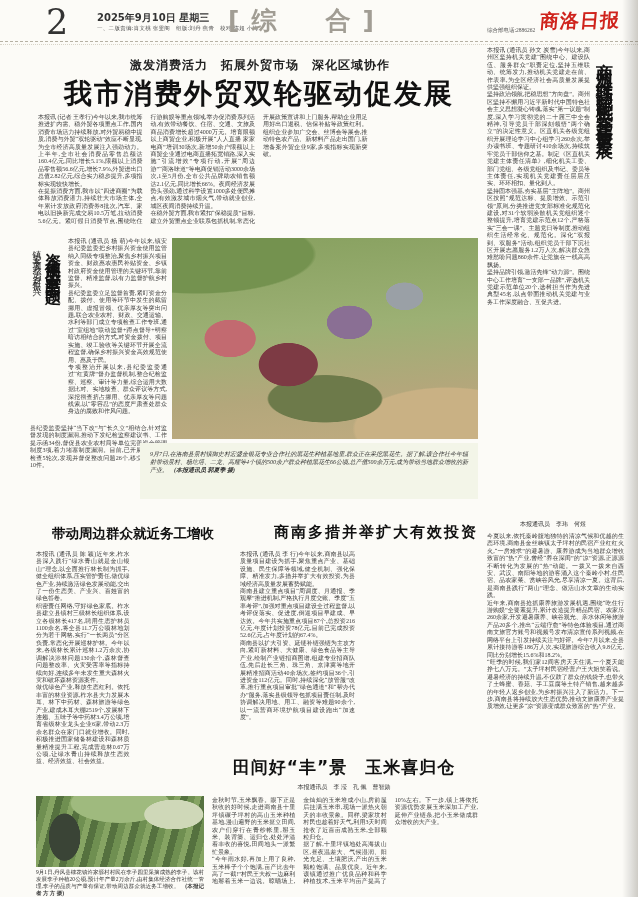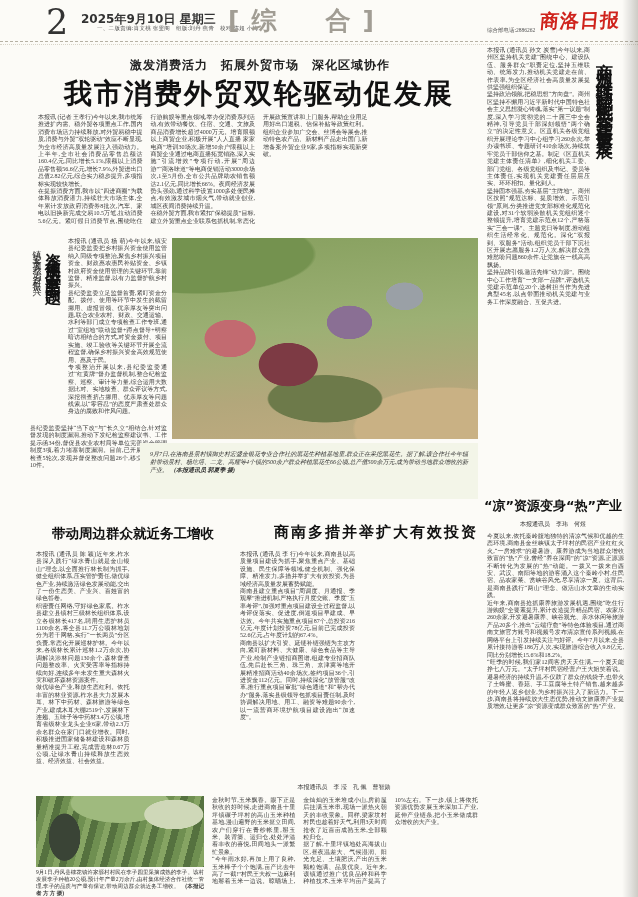--- a/index.html
+++ b/index.html
@@ -10,21 +10,21 @@
   }
   .page::after{ 
     content:"";position:absolute;top:0;right:0;width:16px;height:100%;
     background:linear-gradient(90deg,rgba(0,0,0,0) 0%,rgba(0,0,0,0.10) 55%,rgba(120,115,105,0.35) 100%);
     pointer-events:none;
   }
   .hdr-rule{position:absolute;left:0;top:41px;width:638px;border-top:1px dashed #b6b1a4;}
   .hdr-rule2{position:absolute;left:0;top:44px;width:638px;border-top:1px dotted #d8d4c8;}
 
   .pagenum{position:absolute;left:46px;top:2px;font-size:35px;font-weight:400;font-family:"DejaVu Serif",serif;color:#333;}
-  .date{position:absolute;left:81px;top:11px;font-size:12px;font-weight:700;font-family:"DejaVu Sans",sans-serif;color:#333;}
+  .date{position:absolute;left:97px;top:11px;font-size:10px;font-weight:700;font-family:"DejaVu Sans",sans-serif;color:#333;}
   .editors{position:absolute;left:97px;top:25px;font-size:5.5px;color:#555;letter-spacing:.3px;}
   .section{position:absolute;left:228px;top:4px;width:190px;text-align:left;font-size:25px;font-weight:700;
     color:#a19d94;letter-spacing:12px;font-family:"DejaVu Sans",sans-serif;}
   .phone{position:absolute;left:487px;top:27px;font-size:5.5px;color:#555;}
   .masthead{position:absolute;left:540px;top:8px;font-size:19px;font-weight:700;color:#cf231c;
     font-family:"DejaVu Serif",serif;transform:skewX(-6deg) rotate(-1deg);letter-spacing:1px;}
 
   .kicker{position:absolute;left:60px;top:57px;width:400px;text-align:center;
     font-size:12px;font-weight:700;font-family:"DejaVu Sans",sans-serif;letter-spacing:1px;color:#222;}
   .main-title{position:absolute;left:38px;top:75px;width:442px;text-align:center;
@@ -146,26 +146,26 @@
   <div class="lz-title">带动周边群众就近务工增收</div>
   <div class="lz-body bodytext">本报讯 (通讯员 陈 颖)近年来,柞水县深入践行“绿水青山就是金山银山”理念,以全面推行林长制为抓手,健全组织体系,压实管护责任,做优绿色产业,持续激活绿色发展动能,交出了一份生态美、产业兴、百姓富的绿色答卷。
 织密责任网络,守好绿色家底。柞水县建立县镇村三级林长组织体系,设立各级林长417名,聘用生态护林员1100余名,将全县11.7万公顷林地划分为若干网格,实行“一长两员”分区负责,常态化开展巡林护林。今年以来,各级林长累计巡林1.2万余次,协调解决涉林问题130余个,森林督查问题整改率、火灾受害率等指标持续向好,连续多年未发生重大森林火灾和破坏森林资源案件。
 做优绿色产业,释放生态红利。依托丰富的林业资源,柞水县大力发展木耳、林下中药材、森林旅游等绿色产业,建成木耳大棚2519个,发展林下连翘、五味子等中药材3.4万公顷,培育省级林业龙头企业6家,带动2.3万余名群众在家门口就业增收。同时,积极推进国家储备林建设和森林质量精准提升工程,完成营造林0.67万公顷,让绿水青山持续释放生态效益、经济效益、社会效益。</div>
 
   <div class="sn-title">商南多措并举扩大有效投资</div>
   <div class="sn-body bodytext">本报讯 (通讯员 李 行)今年以来,商南县以高质量项目建设为抓手,聚焦重点产业、基础设施、民生保障等领域,健全机制、强化保障、精准发力,多措并举扩大有效投资,为县域经济高质量发展蓄势赋能。
 商南县建立重点项目“周调度、月通报、季观摩”推进机制,严格执行月度交账、季度“五率考评”,加强对重点项目建设全过程监督,以考评促落实、促进度,倒逼项目早建成、早达效。今年共实施重点项目87个,总投资216亿元,年度计划投资78亿元,目前已完成投资52.6亿元,占年度计划的67.4%。
 商南县以扩大引资、延链补链强链为主攻方向,紧盯新材料、大健康、绿色食品等主导产业,绘制产业链招商图谱,组建专业招商队伍,先后赴长三角、珠三角、京津冀等地开展精准招商活动40余场次,签约项目36个,引进资金112亿元。同时,持续深化“放管服”改革,推行重点项目审批“绿色通道”和“帮办代办”服务,落实县级领导包抓项目责任制,及时协调解决用地、用工、融资等难题90余个,以一流营商环境护航项目建设跑出“加速度”。</div>
 
-  <div class="lg-title">“凉”资源变身“热”产业</div>
   <div class="lg-byline">本报通讯员　李玮　何煜</div>
   <div class="lg-body bodytext">今夏以来,依托秦岭腹地独特的清凉气候和优越的生态环境,商南县金丝峡镇太子坪村的民宿产业红红火火,“一房难求”的避暑游、康养游成为当地群众增收致富的“热”产业,曾经“养在深闺”的“凉”资源,正源源不断转化为发展的“热”动能。一拨又一拨来自西安、武汉、南阳等地的游客涌入这个秦岭小村,住民宿、品农家菜、赏峡谷风光,尽享清凉一夏。这背后,是商南县践行“两山”理念、做活山水文章的生动实践。
 近年来,商南县抢抓康养旅游发展机遇,围绕“吃住行游购娱”全要素提升,累计改造提升精品民宿、农家乐260余家,开发避暑康养、峡谷观光、亲水休闲等旅游产品20多个,推出“云端疗愈”等特色体验项目,通过商南文旅官方账号和视频号发布清凉宣传系列视频,在网络平台上引发持续关注与好评。今年7月以来,全县累计接待游客186万人次,实现旅游综合收入9.8亿元,同比分别增长15.6%和18.2%。
 “旺季的时候,我们家12间客房天天住满,一个夏天能挣七八万元。”太子坪村民宿经营户王大姐笑着说。避暑经济的持续升温,不仅鼓了群众的钱袋子,也带火了土蜂蜜、香菇、手工豆腐等土特产销售,越来越多的年轻人返乡创业,为乡村振兴注入了新活力。下一步,商南县将持续放大生态优势,推动文旅康养产业提质增效,让更多“凉”资源变成群众致富的“热”产业。</div>
 
+  <div class="tj-title">田间好“丰”景　玉米喜归仓</div>
   <div class="tj-byline">本报通讯员　李 滢　孔 佩　曹智勋</div>
   <div class="tj-body bodytext">金秋时节,玉米飘香。眼下正是秋收的好时候,走进商南县十里坪镇碾子坪村的高山玉米种植基地,漫山遍野的玉米挺立田间,农户们穿行在青纱帐里,掰玉米、装背篓、运归仓,处处洋溢着丰收的喜悦,田间地头一派繁忙景象。
 “今年雨水好,再加上用了良种,玉米棒子个个饱满,亩产比去年高了一截!”村民王大叔一边麻利地掰着玉米一边说。晾晒场上,金灿灿的玉米堆成小山,房前屋后挂满玉米串,现场一派热火朝天的丰收景象。同样,梁家坟村村民也趁着好天气,利用3天时间抢收了近百亩成熟玉米,全部颗粒归仓。
 据了解,十里坪镇地处高海拔山区,昼夜温差大、气候湿润、阳光充足、土壤肥沃,产出的玉米颗粒饱满、品质优良。近年来,该镇通过推广优良品种和科学种植技术,玉米平均亩产提高了10%左右。下一步,镇上将依托资源优势发展玉米深加工产业,延伸产业链条,把小玉米做成群众增收的大产业。</div>
 
   <div class="photo2"></div>
   <div class="caption2"><span>9月1日,丹凤县棣花镇许家塬村村民在李子园里采摘成熟的李子。该村发展李子种植20公顷,预计年产量2万余斤,由村集体经济合作社统一管理,李子的品质与产量有保证,带动周边群众就近务工增收。</span><span class="caption-credit">(本报记者 方 方 摄)</span></div>
 
 </div>
 

